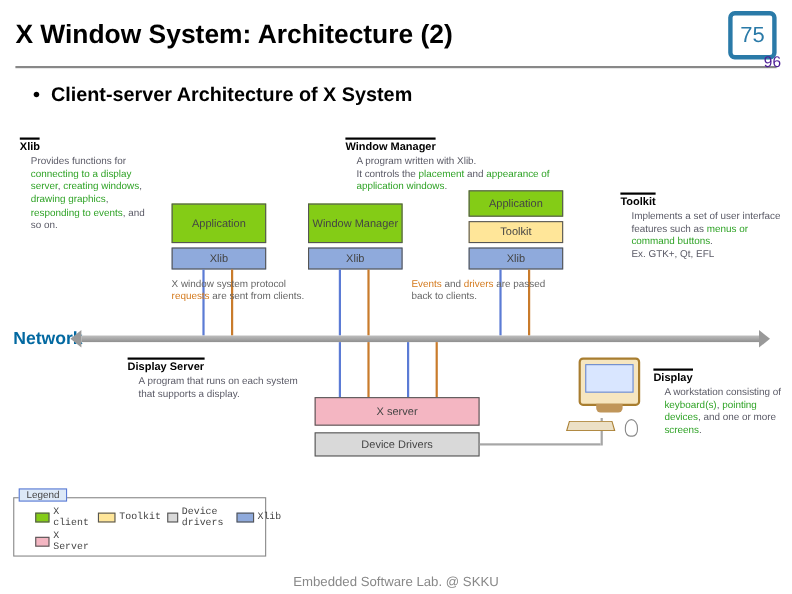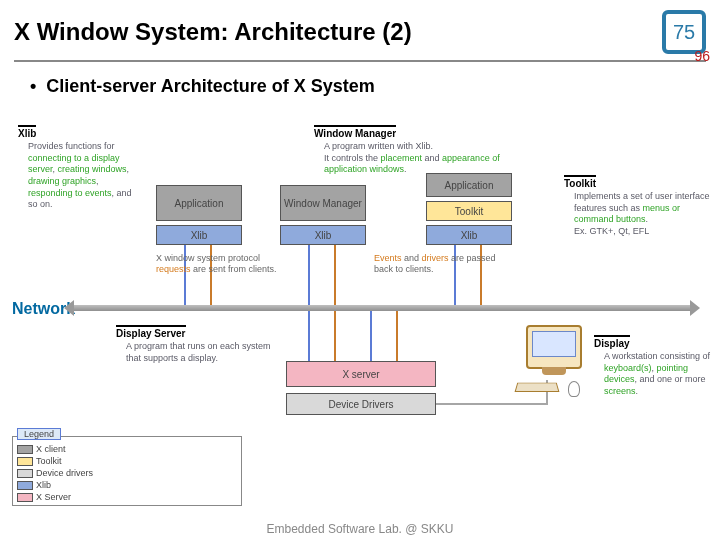--- a/index.html
+++ b/index.html
@@ -1,45 +1,45 @@
 <!DOCTYPE html>
 <html><head>
 <meta charset="utf-8">
 <style>
   * { box-sizing: border-box; margin: 0; padding: 0; }
   body { width: 720px; height: 540px; font-family: Verdana, Arial, sans-serif; background: #fff; color: #000; position: relative; overflow: hidden; }
   .slide { width: 720px; height: 540px; position: relative; border-radius: 29px; }
   .title-row { display: flex; align-items: center; padding: 10px 14px 2px 14px; }
   .title { font-size: 24px; font-weight: 700; flex: 1; }
   .pagebadge { width: 44px; height: 44px; border-radius: 6px; background: #fff; border: 4px solid #2a7aa8; color: #2a7aa8; font-weight: 400; font-size: 20px; display: flex; align-items: center; justify-content: center; margin-left: 8px; }
-  .total { position: absolute; right: 10px; top: 48px; font-size: 14px; color: #b91c1c; }
+  .total { position: absolute; right: 10px; top: 48px; font-size: 14px; color: #4c1d95; }
   .hr { border-bottom: 2px solid #888; margin: 4px 14px 0 14px; }
   .bullet { font-size: 18px; font-weight: 700; padding: 14px 24px 6px 30px; }
   .bullet::before { content: "•"; margin-right: 10px; }
   .diagram { position: absolute; left: 6px; right: 6px; top: 125px; bottom: 30px; font-size: 10px; color: #444; }
   .miniheader { font-weight: 700; color: #000; border-top: 2px solid #000; display: inline-block; padding-top: 1px; margin-bottom: 2px; }
   .desc { font-size: 9px; color: #5a5a66; line-height: 1.3; margin-left: 10px; }
   .hl-green { color: #2fa326; }
   .hl-orange { color: #d47a1d; }
   .box { position: absolute; border: 1px solid #555; text-align: center; font-size: 10px; display: flex; align-items: center; justify-content: center; padding: 2px; }
-  .b-green { background: #a3a3a3; }
+  .b-green { background: #84cc16; }
   .b-blue  { background: #8faadc; }
   .b-pink  { background: #f4b6c2; }
   .b-yellow{ background: #ffe699; }
   .b-gray  { background: #d9d9d9; }
   .network-line { position: absolute; height: 6px; background: linear-gradient(#bfbfbf,#8f8f8f); }
   .network-line::before, .network-line::after { content: ""; position: absolute; top: -5px; width: 0; height: 0; border-top: 8px solid transparent; border-bottom: 8px solid transparent; }
   .network-line::before { left: -10px; border-right: 10px solid #999; }
   .network-line::after  { right: -10px; border-left: 10px solid #999; }
   .vline { position: absolute; width: 2px; background: #c97b2b; }
   .vline.blue { background: #5b7bd5; }
   .small-note { font-size: 9px; color: #666; line-height: 1.2; }
-  .legend { position: absolute; left: 6px; bottom: 4px; width: 230px; border: 1px solid #888; background: #fff; padding: 3px 4px; font-size: 9px; }
+  .legend { position: absolute; left: 6px; bottom: 4px; width: 230px; border: 1px solid #888; background: #fff; padding: 3px 19px; font-size: 9px; }
   .legend-title { position: absolute; left: 4px; top: -9px; background: #dde9f7; border: 1px solid #5b7bd5; font-size: 9px; padding: 0 6px; }
-  .legend-grid { display: grid; grid-template-columns: repeat(1, 1fr); gap: 2px 6px; margin-top: 4px; }
+  .legend-grid { display: grid; grid-template-columns: repeat(4, 1fr); gap: 2px 6px; margin-top: 4px; font-family: Liberation Mono, monospace; }
   .lg-item { display: flex; align-items: center; gap: 3px; }
   .lg-sw { width: 16px; height: 9px; border: 1px solid #555; }
   .footer { position: absolute; bottom: 4px; width: 100%; text-align: center; font-size: 12px; color: #888; }
   .monitor { width: 56px; height: 44px; background: #f6e6c0; border: 2px solid #a87d2f; border-radius: 4px; position: relative; }
   .monitor::after { content: ""; position: absolute; left: 50%; bottom: -8px; transform: translateX(-50%); width: 24px; height: 8px; background: #c0965a; border-radius: 0 0 4px 4px; }
   .screen { position: absolute; inset: 4px 4px 10px 4px; background: #d9e6ff; border: 1px solid #6b88c9; }
   .kbd { width: 42px; height: 12px; background: #ece0c6; border: 1px solid #a87d2f; transform: perspective(60px) rotateX(40deg); }
   .mouse { width: 12px; height: 16px; background: #fff; border: 1px solid #888; border-radius: 50% 50% 40% 40%; }
 </style>
 </head>

